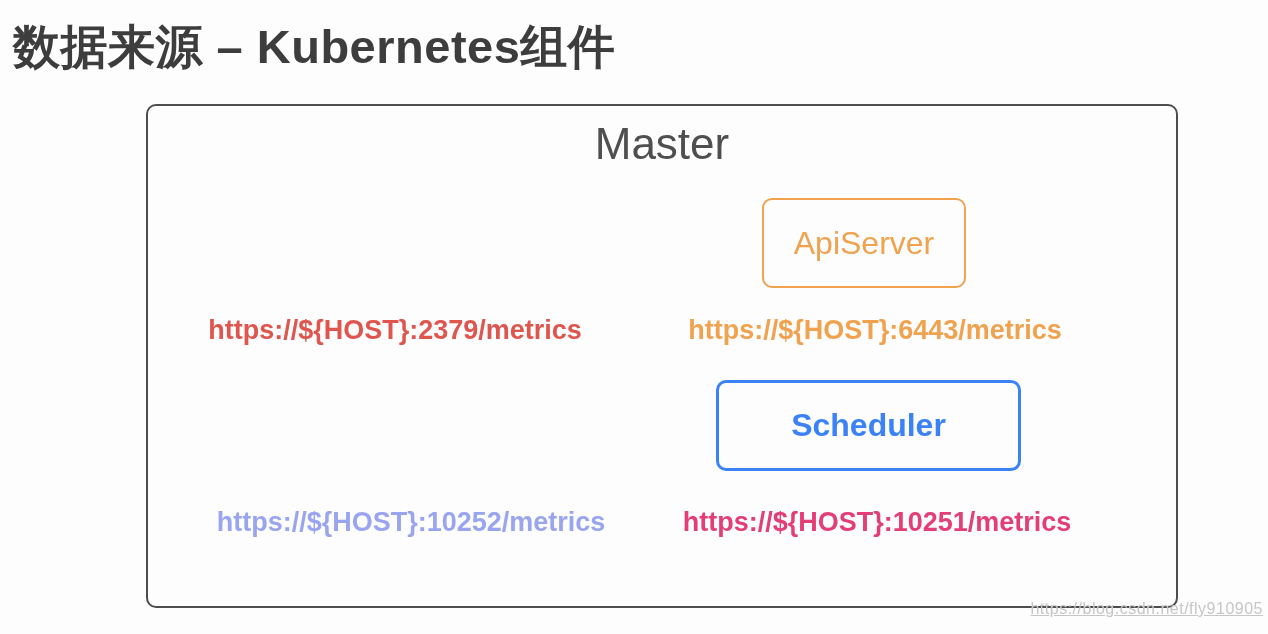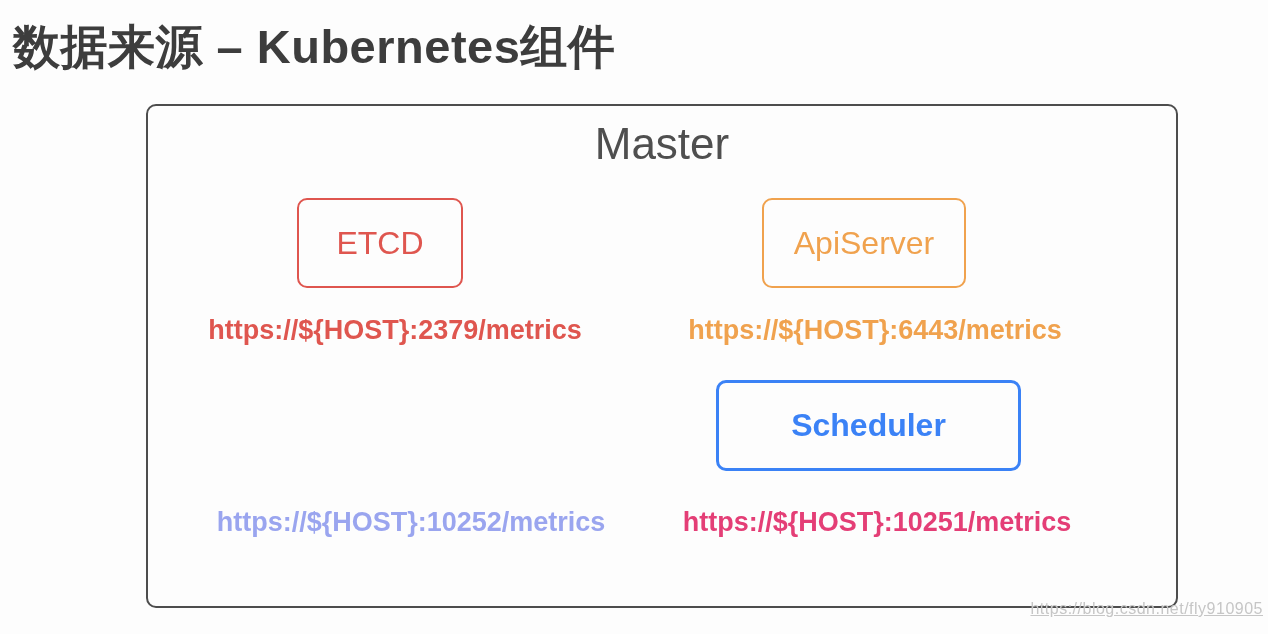--- a/index.html
+++ b/index.html
@@ -92,21 +92,20 @@
 <body>
 
 <div class="stage">
 
   <h1 class="page-title">数据来源 – Kubernetes组件</h1>
 
   <div class="master-box" style="border-color: rgb(77, 77, 77);">
 
     <div class="master-label" style="color: rgb(79, 79, 79);">Master</div>
 
-    <div class="comp comp-etcd" style="color: rgb(223, 86, 79);">ETCD</div>
 
     <div class="comp comp-apiserver" style="color: rgb(240, 162, 78);">ApiServer</div>
 
 
     <div class="comp comp-scheduler" style="color: #3b82f6;">Scheduler</div>
 
     <div class="endpoint endpoint-etcd" style="color: rgb(223, 86, 79);">https://${HOST}:2379/metrics</div>
 
     <div class="endpoint endpoint-apiserver" style="color: rgb(240, 162, 78);">https://${HOST}:6443/metrics</div>
 

